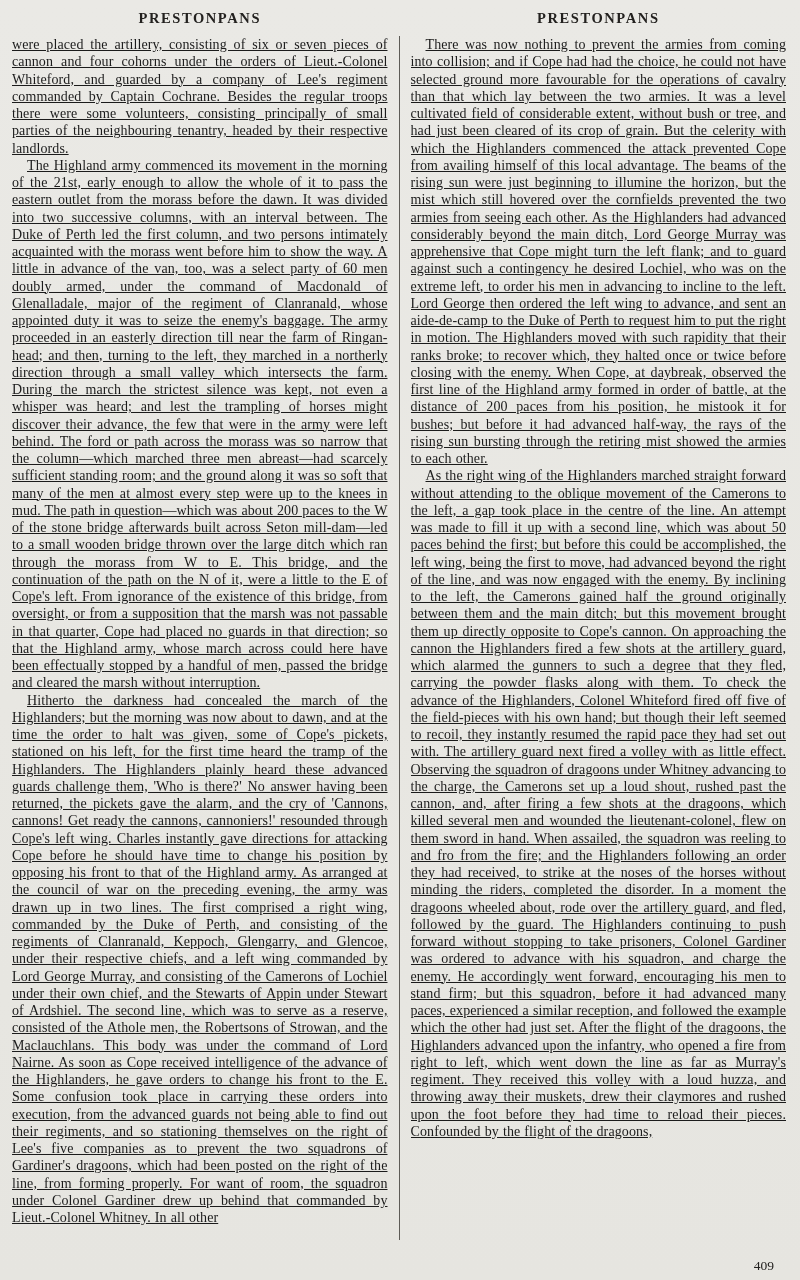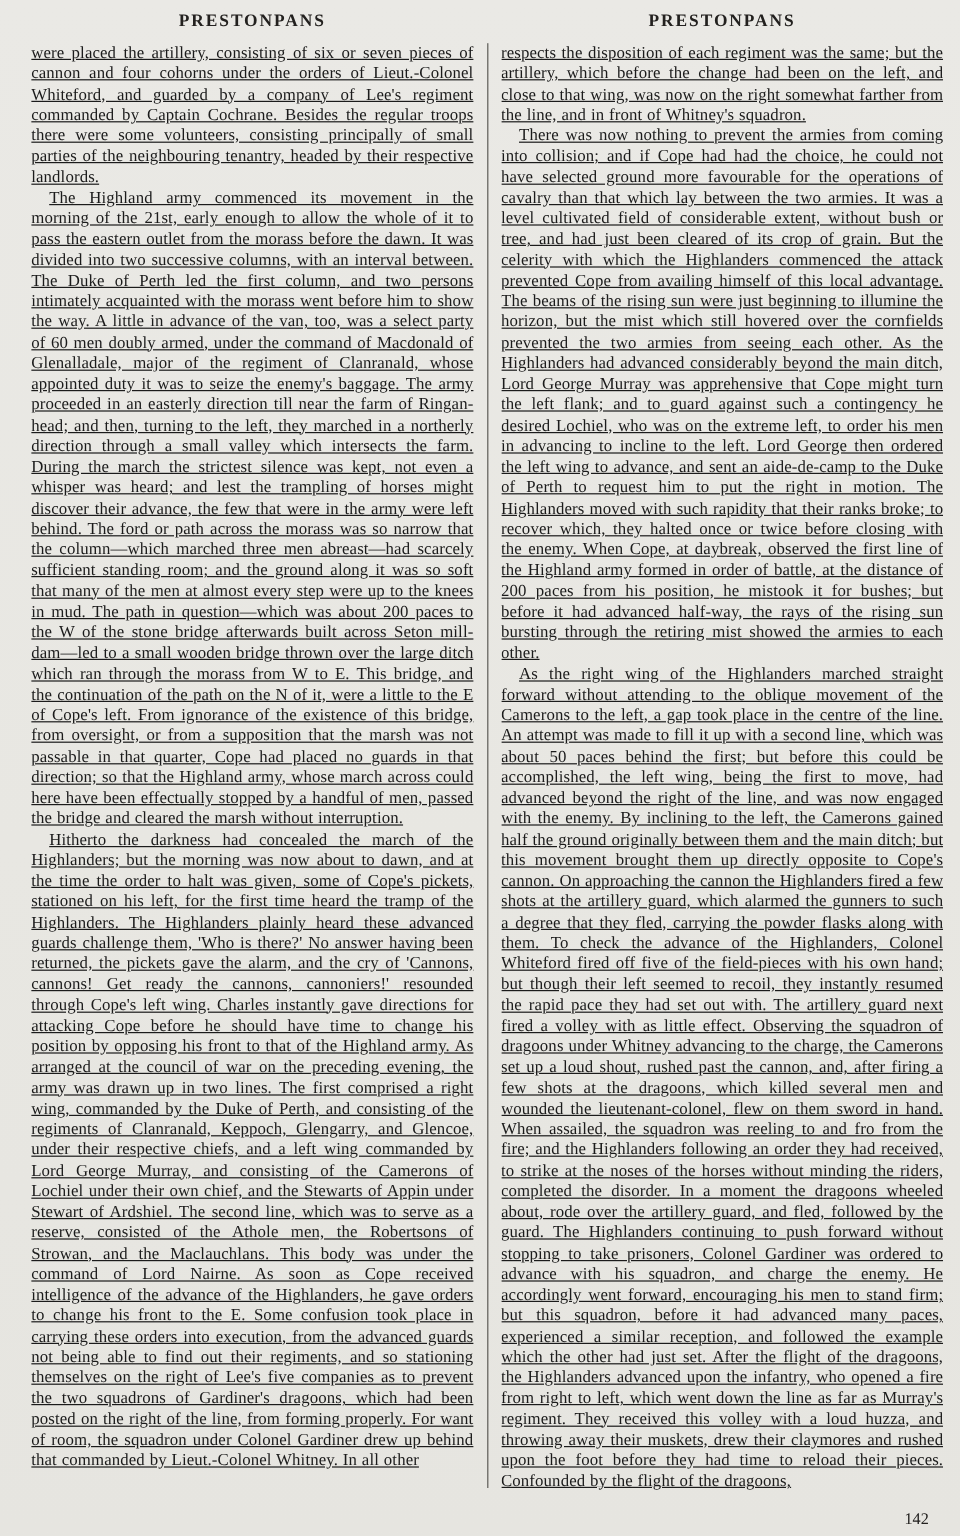--- a/index.html
+++ b/index.html
@@ -8,21 +8,21 @@
     width: 800px;
     height: 1280px;
     overflow: hidden;
     background: #e9e8e4;
   }
   .page {
     position: relative;
     width: 800px;
     height: 1280px;
     box-sizing: border-box;
-    padding: 10px 14px 0 26px;
+    padding: 10px 14px 0 12px;
     background: linear-gradient(180deg, #eae9e5 0%, #e8e7e2 55%, #e6e5e0 100%);
     font-family: "Liberation Serif", "DejaVu Serif", serif;
     color: #1b1b1b;
   }
   .columns {
     display: flex;
     width: 100%;
     height: 1244px;
     overflow: hidden;
   }
@@ -74,21 +74,20 @@
       <h1 class="running-head">PRESTONPANS</h1>
       <p class="no-indent">were placed the artillery, consisting of six or seven pieces of cannon and four cohorns under the orders of Lieut.-Colonel Whiteford, and guarded by a company of Lee's regiment commanded by Captain Cochrane. Besides the regular troops there were some volunteers, consisting principally of small parties of the neighbouring tenantry, headed by their respective landlords.</p>
       <p>The Highland army commenced its movement in the morning of the 21st, early enough to allow the whole of it to pass the eastern outlet from the morass before the dawn. It was divided into two successive columns, with an interval between. The Duke of Perth led the first column, and two persons intimately acquainted with the morass went before him to show the way. A little in advance of the van, too, was a select party of 60 men doubly armed, under the command of Macdonald of Glenalladale, major of the regiment of Clanranald, whose appointed duty it was to seize the enemy's baggage. The army proceeded in an easterly direction till near the farm of Ringan-head; and then, turning to the left, they marched in a northerly direction through a small valley which intersects the farm. During the march the strictest silence was kept, not even a whisper was heard; and lest the trampling of horses might discover their advance, the few that were in the army were left behind. The ford or path across the morass was so narrow that the column—which marched three men abreast—had scarcely sufficient standing room; and the ground along it was so soft that many of the men at almost every step were up to the knees in mud. The path in question—which was about 200 paces to the W of the stone bridge afterwards built across Seton mill-dam—led to a small wooden bridge thrown over the large ditch which ran through the morass from W to E. This bridge, and the continuation of the path on the N of it, were a little to the E of Cope's left. From ignorance of the existence of this bridge, from oversight, or from a supposition that the marsh was not passable in that quarter, Cope had placed no guards in that direction; so that the Highland army, whose march across could here have been effectually stopped by a handful of men, passed the bridge and cleared the marsh without interruption.</p>
       <p>Hitherto the darkness had concealed the march of the Highlanders; but the morning was now about to dawn, and at the time the order to halt was given, some of Cope's pickets, stationed on his left, for the first time heard the tramp of the Highlanders. The Highlanders plainly heard these advanced guards challenge them, 'Who is there?' No answer having been returned, the pickets gave the alarm, and the cry of 'Cannons, cannons! Get ready the cannons, cannoniers!' resounded through Cope's left wing. Charles instantly gave directions for attacking Cope before he should have time to change his position by opposing his front to that of the Highland army. As arranged at the council of war on the preceding evening, the army was drawn up in two lines. The first comprised a right wing, commanded by the Duke of Perth, and consisting of the regiments of Clanranald, Keppoch, Glengarry, and Glencoe, under their respective chiefs, and a left wing commanded by Lord George Murray, and consisting of the Camerons of Lochiel under their own chief, and the Stewarts of Appin under Stewart of Ardshiel. The second line, which was to serve as a reserve, consisted of the Athole men, the Robertsons of Strowan, and the Maclauchlans. This body was under the command of Lord Nairne. As soon as Cope received intelligence of the advance of the Highlanders, he gave orders to change his front to the E. Some confusion took place in carrying these orders into execution, from the advanced guards not being able to find out their regiments, and so stationing themselves on the right of Lee's five companies as to prevent the two squadrons of Gardiner's dragoons, which had been posted on the right of the line, from forming properly. For want of room, the squadron under Colonel Gardiner drew up behind that commanded by Lieut.-Colonel Whitney. In all other</p>
     </div>
 
     <div class="divider"></div>
 
     <div class="column">
       <h1 class="running-head">PRESTONPANS</h1>
-      <p class="no-indent">respects the disposition of each regiment was the same; but the artillery, which before the change had been on the left, and close to that wing, was now on the right somewhat farther from the line, and in front of Whitney's squadron.</p>
       <p>There was now nothing to prevent the armies from coming into collision; and if Cope had had the choice, he could not have selected ground more favourable for the operations of cavalry than that which lay between the two armies. It was a level cultivated field of considerable extent, without bush or tree, and had just been cleared of its crop of grain. But the celerity with which the Highlanders commenced the attack prevented Cope from availing himself of this local advantage. The beams of the rising sun were just beginning to illumine the horizon, but the mist which still hovered over the cornfields prevented the two armies from seeing each other. As the Highlanders had advanced considerably beyond the main ditch, Lord George Murray was apprehensive that Cope might turn the left flank; and to guard against such a contingency he desired Lochiel, who was on the extreme left, to order his men in advancing to incline to the left. Lord George then ordered the left wing to advance, and sent an aide-de-camp to the Duke of Perth to request him to put the right in motion. The Highlanders moved with such rapidity that their ranks broke; to recover which, they halted once or twice before closing with the enemy. When Cope, at daybreak, observed the first line of the Highland army formed in order of battle, at the distance of 200 paces from his position, he mistook it for bushes; but before it had advanced half-way, the rays of the rising sun bursting through the retiring mist showed the armies to each other.</p>
       <p>As the right wing of the Highlanders marched straight forward without attending to the oblique movement of the Camerons to the left, a gap took place in the centre of the line. An attempt was made to fill it up with a second line, which was about 50 paces behind the first; but before this could be accomplished, the left wing, being the first to move, had advanced beyond the right of the line, and was now engaged with the enemy. By inclining to the left, the Camerons gained half the ground originally between them and the main ditch; but this movement brought them up directly opposite to Cope's cannon. On approaching the cannon the Highlanders fired a few shots at the artillery guard, which alarmed the gunners to such a degree that they fled, carrying the powder flasks along with them. To check the advance of the Highlanders, Colonel Whiteford fired off five of the field-pieces with his own hand; but though their left seemed to recoil, they instantly resumed the rapid pace they had set out with. The artillery guard next fired a volley with as little effect. Observing the squadron of dragoons under Whitney advancing to the charge, the Camerons set up a loud shout, rushed past the cannon, and, after firing a few shots at the dragoons, which killed several men and wounded the lieutenant-colonel, flew on them sword in hand. When assailed, the squadron was reeling to and fro from the fire; and the Highlanders following an order they had received, to strike at the noses of the horses without minding the riders, completed the disorder. In a moment the dragoons wheeled about, rode over the artillery guard, and fled, followed by the guard. The Highlanders continuing to push forward without stopping to take prisoners, Colonel Gardiner was ordered to advance with his squadron, and charge the enemy. He accordingly went forward, encouraging his men to stand firm; but this squadron, before it had advanced many paces, experienced a similar reception, and followed the example which the other had just set. After the flight of the dragoons, the Highlanders advanced upon the infantry, who opened a fire from right to left, which went down the line as far as Murray's regiment. They received this volley with a loud huzza, and throwing away their muskets, drew their claymores and rushed upon the foot before they had time to reload their pieces. Confounded by the flight of the dragoons,</p>
     </div>
 
   </div>
 
-  <div class="page-number">142</div>
+  <div class="page-number">409</div>
 </div>
 
 </body></html>

